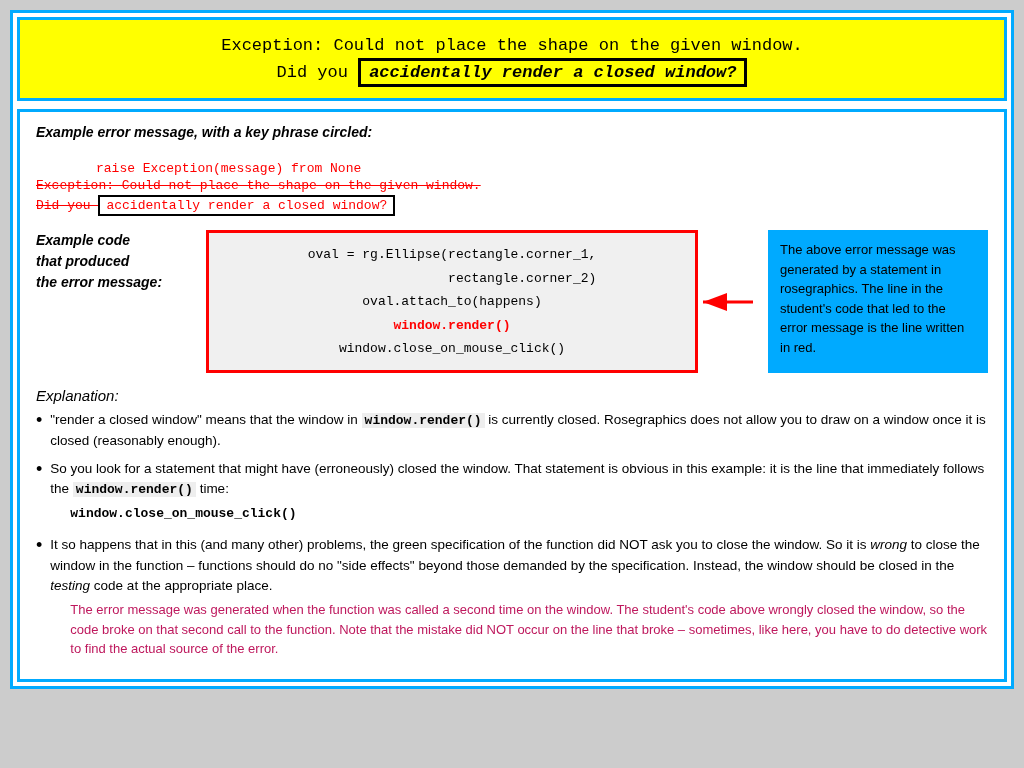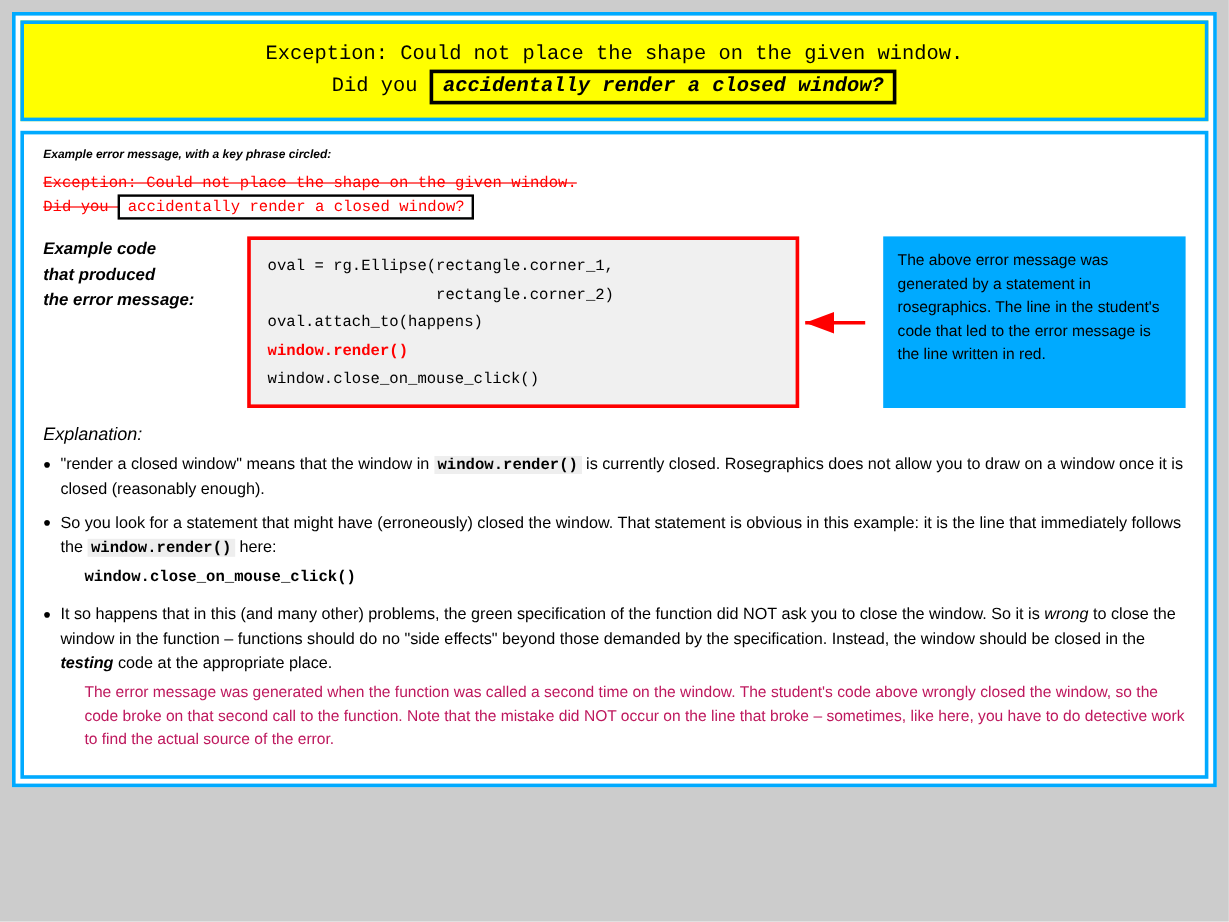--- a/index.html
+++ b/index.html
@@ -41,22 +41,22 @@
       display: inline;
     }
     
     .main-box {
       border: 3px solid #00aaff;
       padding: 12px 16px;
     }
     .example-label {
       font-weight: bold;
       font-style: italic;
-      margin-bottom: 8px;
-      font-size: 10px;
+      margin-bottom: 21px;
+      font-size: 14px;
     }
     .error-red {
       color: red;
       font-family: 'Courier New', monospace;
       font-size: 13px;
       margin-left: 60px;
     }
     .error-red-line {
       color: red;
       font-family: 'Courier New', monospace;
@@ -107,21 +107,21 @@
       align-items: center;
       justify-content: center;
     }
     
     .blue-box {
       background: #00aaff;
       color: black;
       padding: 10px 12px;
       font-size: 13px;
       line-height: 1.5;
-      width: 252px;
+      width: 220px;
       flex-shrink: 0;
     }
     
     .explanation-section {
       margin-top: 14px;
     }
     .explanation-title {
       font-weight: normal;
       font-style: italic;
       font-size: 15px;
@@ -158,44 +158,46 @@
       display: block;
     }
     .indented-note {
       margin-left: 20px;
       font-size: 13px;
       line-height: 1.5;
       color: #be185d;
       margin-top: 4px;
     }
     .italic-text { font-style: italic; }
-    .bold-text { font-weight: bold; }
+    .bold-text { font-weight: normal; }
     .code-and-arrow {
       display: flex;
       align-items: center;
       flex: 1;
       gap: 0;
+      text-align: center;
     }
   </style>
 </head>
 <body>
 
 <div class="outer-wrapper">
 
   <div class="header-box">
     <div class="header-line1">Exception:  Could not place the shape on the given window.</div>
     <div class="header-line2">
       <span>Did you </span><span class="header-highlight">accidentally render a closed window?</span>
     </div>
   </div>
 
   <div class="main-box">
 
     <div class="example-label">Example error message, with a key phrase circled:</div>
 
+    <div class="error-red">raise Exception(message) from None</div>
     <div>
       <span class="error-red-line">Exception: Could not place the shape on the given window.</span>
     </div>
     <div>
       <span class="error-red-line">Did you </span><span class="error-phrase-box">accidentally render a closed window?</span>
     </div>
 
     <div class="middle-section">
 
       <div class="left-label">
@@ -236,21 +238,21 @@
         <li>
           <span class="bullet-dot">•</span>
           <div>
             <span>"render a closed window" means that the window in </span><span class="inline-code">window.render()</span><span> is currently closed.  Rosegraphics does not allow you to draw on a window once it is closed (reasonably enough).</span>
           </div>
         </li>
 
         <li>
           <span class="bullet-dot">•</span>
           <div>
-            <span>So you look for a statement that might have (erroneously) closed the window.  That statement is obvious in this example:  it is the line that immediately follows the </span><span class="inline-code">window.render()</span><span> here:</span>
+            <span>So you look for a statement that might have (erroneously) closed the window.  That statement is obvious in this example:  it is the line that immediately follows the </span><span class="inline-code">window.render()</span><span> time:</span>
             <span class="block-code">window.close_on_mouse_click()</span>
           </div>
         </li>
 
         <li>
           <span class="bullet-dot">•</span>
           <div>
             <span>It so happens that in this (and many other) problems, the green specification of the function did NOT ask you to close the window.  So it is </span><span class="italic-text">wrong</span><span> to close the window in the function – functions should do no "side effects" beyond those demanded by the specification.  Instead, the window should be closed in the </span><span class="bold-text italic-text">testing</span><span> code at the appropriate place.</span>
             <div class="indented-note">The error message was generated when the function was called a second time on the window.  The student's code above wrongly closed the window, so the code broke on that second call to the function.  Note that the mistake did NOT occur on the line that broke – sometimes, like here, you have to do detective work to find the actual source of the error.</div>
           </div>

